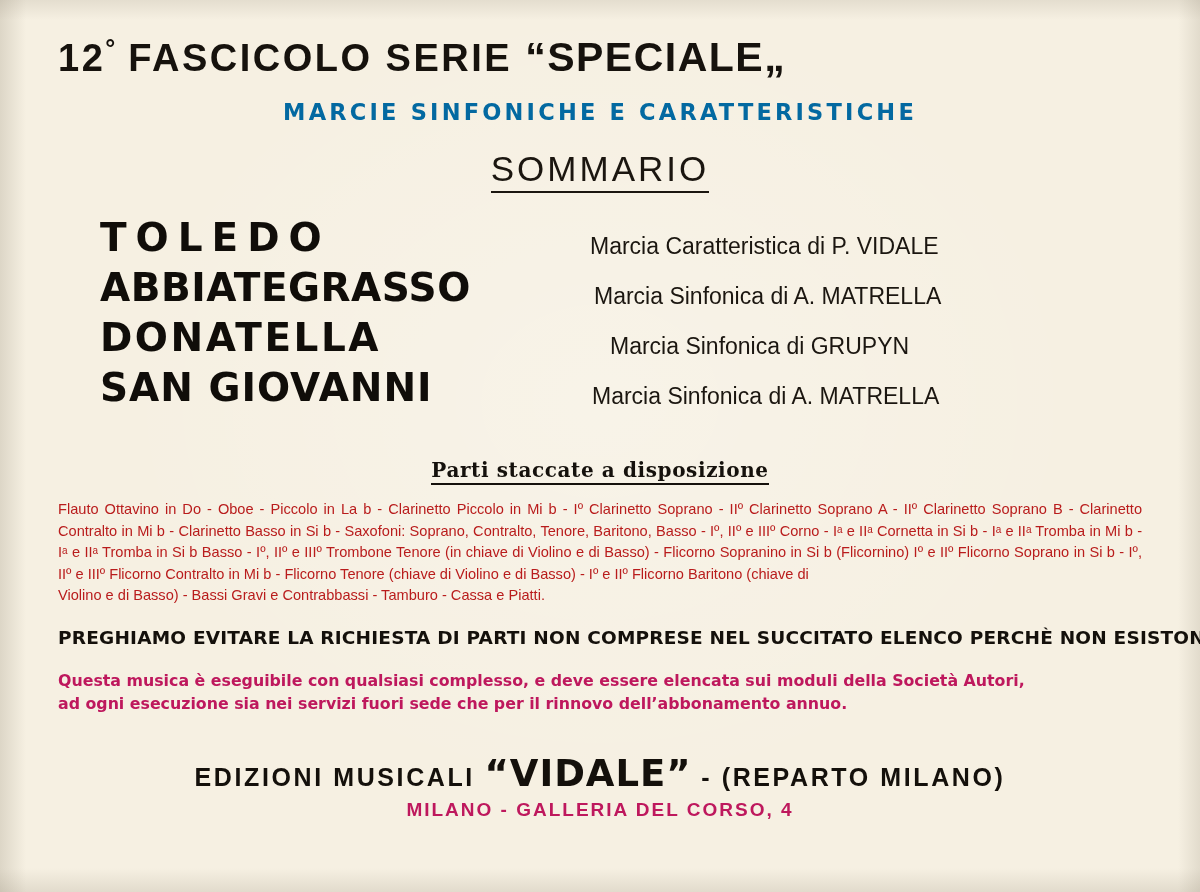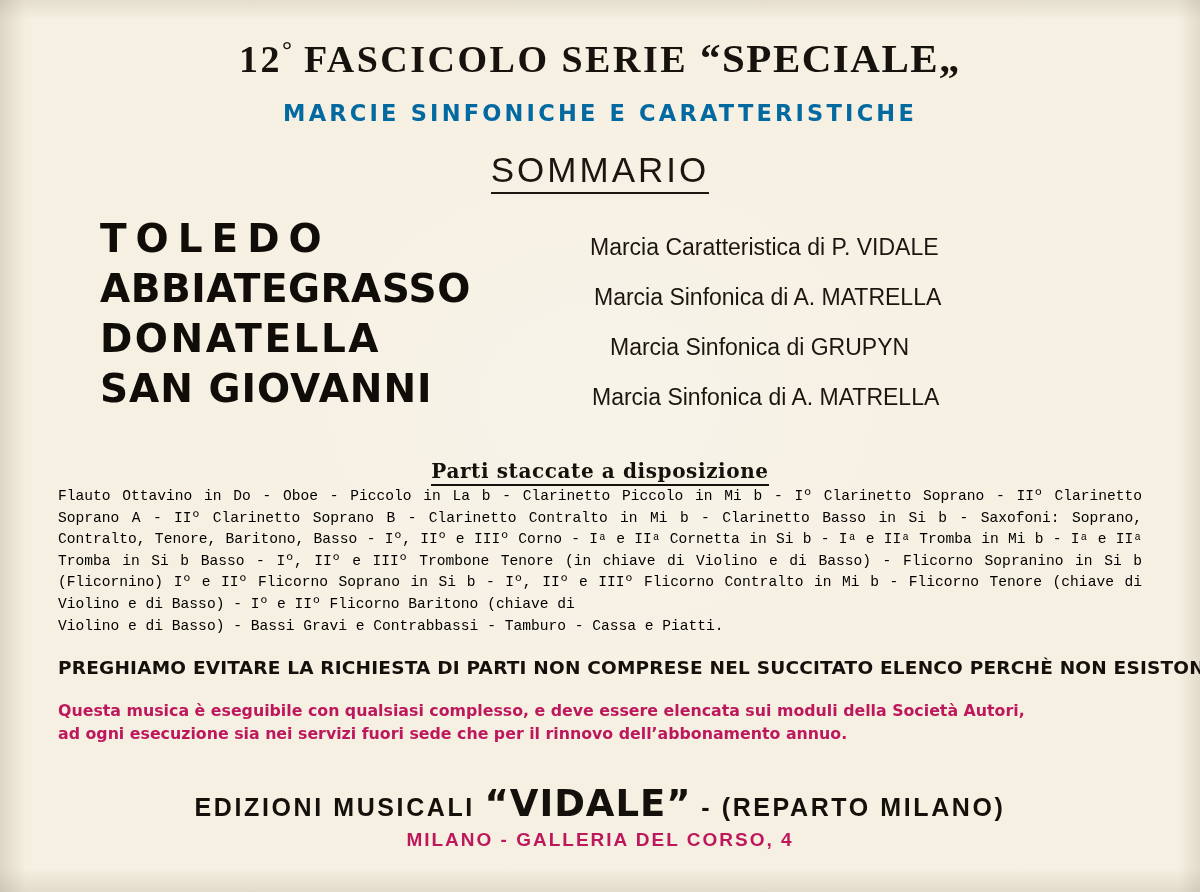--- a/index.html
+++ b/index.html
@@ -33,22 +33,21 @@
       linear-gradient(to left, rgba(120,110,90,0.16) 0px, rgba(120,110,90,0.0) 22px),
       linear-gradient(to bottom, rgba(120,110,90,0.14) 0px, rgba(120,110,90,0.0) 20px),
       linear-gradient(to top, rgba(120,110,90,0.16) 0px, rgba(120,110,90,0.0) 24px);
   }
   .inner {
     position: relative;
     z-index: 2;
     padding: 34px 58px 0 58px;
   }
   .title-main {
-    text-align: center;
-    font-family: Liberation Serif, serif;
+    font-family: Liberation Sans, sans-serif;
     font-weight: bold;
     font-size: 38px;
     letter-spacing: 2.5px;
     color: #16120d;
     white-space: nowrap;
   }
   .title-main .deg {
     font-size: 25px;
     vertical-align: super;
     letter-spacing: 0;
@@ -121,24 +120,25 @@
     display: inline-block;
     font-family: "DejaVu Serif", serif;
     font-weight: bold;
     font-size: 20px;
     letter-spacing: 0.6px;
     color: #15110c;
     border-bottom: 2.5px solid #15110c;
     padding-bottom: 1px;
   }
   .parti-body {
-    font-family: Liberation Mono, monospace;
+    margin-top: 14px;
+    font-family: Liberation Sans, sans-serif;
     font-size: 14.6px;
     line-height: 1.48;
-    color: #000000;
+    color: #b91c1c;
     text-align: justify;
   }
   .parti-body .lastline {
     display: block;
   }
   .notice {
     margin-top: 20px;
     text-align: center;
     font-family: "DejaVu Sans", sans-serif;
     font-weight: bold;

